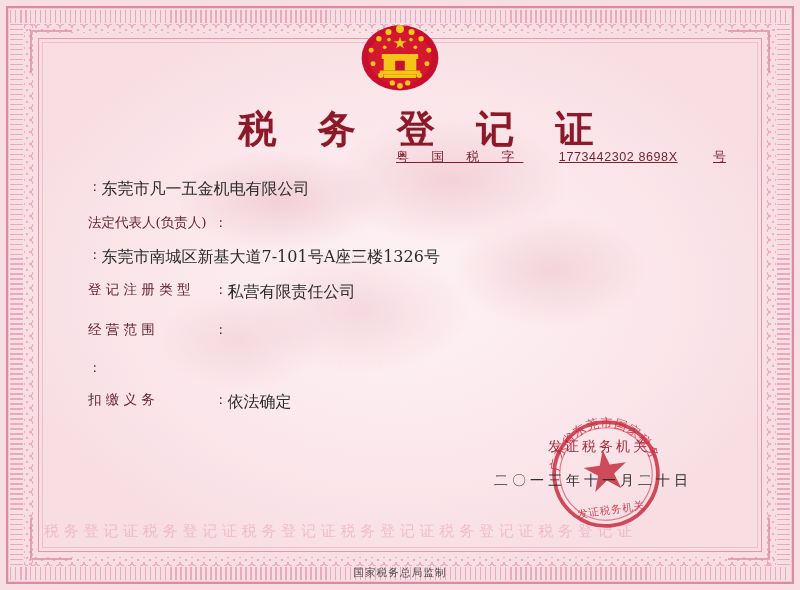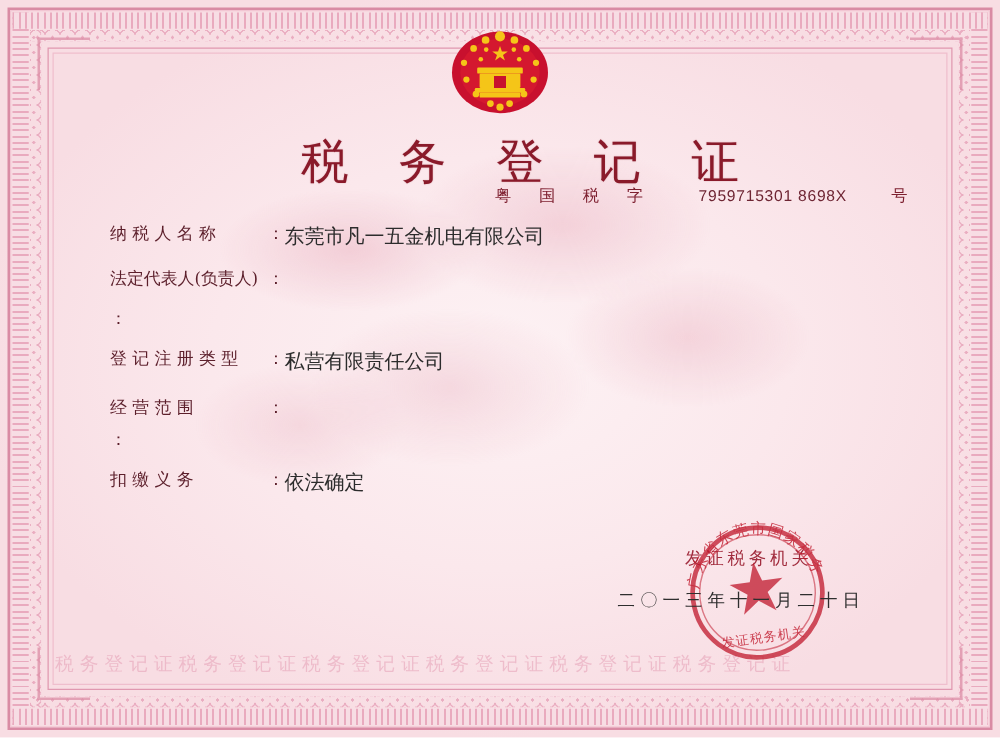--- a/index.html
+++ b/index.html
@@ -126,40 +126,41 @@
     height: 96px;
   }
 
   
   .title {
     position: absolute;
     left: 0; right: 0;
     top: 104px;
     text-align: center;
     font-family: "DejaVu Serif", serif;
-    font-weight: normal;
+    font-weight: bold;
     font-size: 38px;
     letter-spacing: 14px;
     color: #8a1a2a;
     text-indent: 14px;
     text-shadow: 0 0 1px rgba(138,26,42,0.4);
     padding-left: 32px;
   }
 
   
   .serial {
     position: absolute;
     top: 148px;
     right: 74px;
     width: 330px;
     display: flex;
     align-items: baseline;
     font-family: "DejaVu Serif", serif;
     font-size: 13px;
     color: #7e2030;
+    text-decoration: underline;
   }
   .serial .lbl {
     letter-spacing: 9px;
     white-space: nowrap;
     color: #7e2030;
   }
   .serial .num {
     flex: 1;
     text-align: center;
     font-family: "Liberation Sans", sans-serif;
@@ -199,21 +200,21 @@
     color: #5c1f2b;
     text-align: center;
   }
   .row .value {
     flex: 1;
     font-family: "DejaVu Serif", serif;
     font-size: 16px;
     color: #2c2c2c;
     line-height: 1.35;
   }
-  .row.scope { margin-bottom: 8px; }
+  .row.scope { margin-bottom: 20px; }
   .row.scope .value {
     font-size: 9.4px;
     line-height: 1.32;
     color: #2f2f2f;
     letter-spacing: 0.1px;
   }
   .row.tall .label { padding-top: 4px; }
   .row.tall .colon { padding-top: 4px; }
 
   
@@ -319,39 +320,39 @@
         <circle cx="34" cy="41" r="1.9"></circle>
         <circle cx="66" cy="41" r="1.9"></circle>
       </g>
     </svg>
   </div>
 
   <div class="title">税 务 登 记 证</div>
 
   <div class="serial">
     <span class="lbl">粤 国 税 字</span>
-    <span class="num">7959715301 8698X</span>
+    <span class="num">1773442302 8698X</span>
     <span class="tail">号</span>
   </div>
 
   <div class="fields">
 
     <div class="row">
-      <div class="label">纳 税 人 名 称</div>
       <div class="colon">：</div>
       <div class="value">东莞市凡一五金机电有限公司</div>
     </div>
 
     <div class="row">
       <div class="label">法定代表人(负责人)</div>
       <div class="colon">：</div>
     </div>
 
     <div class="row">
       <div class="colon">：</div>
+      <div class="value">东莞市南城区新基大道7-101号A座三楼1326号</div>
     </div>
 
     <div class="row">
       <div class="label">登 记 注 册 类 型</div>
       <div class="colon">：</div>
       <div class="value">私营有限责任公司</div>
     </div>
 
     <div class="row scope tall">
       <div class="label">经 营 范 围</div>
@@ -382,14 +383,15 @@
       <polygon points="70,44 75.3,60.5 92.6,60.5 78.6,70.7 83.9,87.2 70,77 56.1,87.2 61.4,70.7 47.4,60.5 64.7,60.5" fill="#c0182b" opacity="0.85"></polygon>
       <text font-family="DejaVu Serif, serif" font-size="13" fill="#c0182b" opacity="0.9" letter-spacing="1">
         <textPath href="#sealArcTop" startOffset="6%">广东省东莞市国家税务</textPath>
       </text>
       <text x="70" y="112" text-anchor="middle" font-family="DejaVu Serif, serif" font-size="11" fill="#c0182b" opacity="0.9" letter-spacing="1">发证税务机关</text>
     </svg>
   </div>
 
   <div class="dateline">二〇一三年十一月二十日</div>
 
+  <div class="footer">国家税务总局监制</div>
 
 </div>
 
 </body></html>

